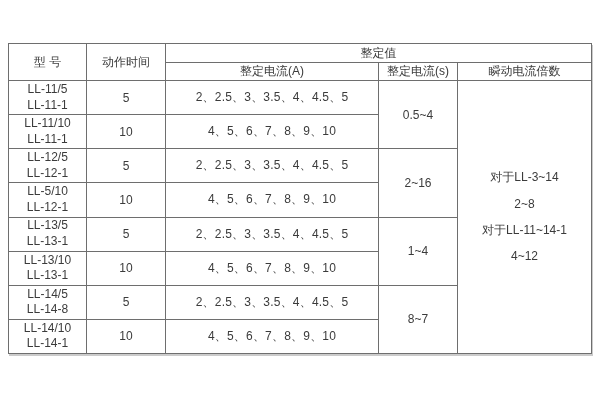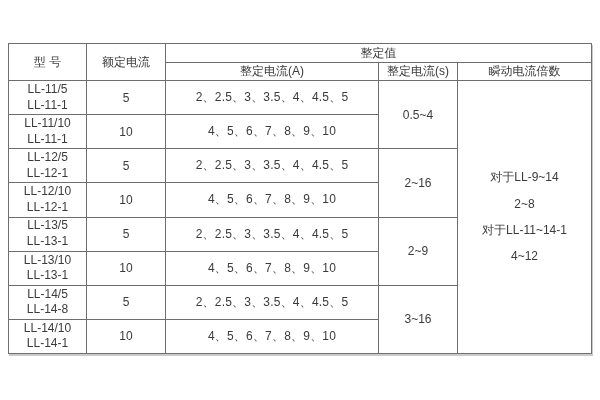--- a/index.html
+++ b/index.html
@@ -67,79 +67,79 @@
     <colgroup>
       <col style="width:78px">
       <col style="width:79px">
       <col style="width:213px">
       <col style="width:79px">
       <col style="width:134px">
     </colgroup>
     <thead>
       <tr class="h1">
         <th rowspan="2">型 号</th>
-        <th rowspan="2">额定电流</th>
+        <th rowspan="2">动作时间</th>
         <th colspan="3" class="spanhead">整定值</th>
       </tr>
       <tr class="h2">
         <th>整定电流(A)</th>
         <th>整定电流(s)</th>
         <th>瞬动电流倍数</th>
       </tr>
     </thead>
     <tbody>
       <tr class="datarow">
         <td class="model">LL-11/5
 LL-11-1</td>
         <td>5</td>
         <td class="currents">2、2.5、3、3.5、4、4.5、5</td>
         <td class="time" rowspan="2">0.5~4</td>
-        <td class="note" rowspan="8">对于LL-9~14
+        <td class="note" rowspan="8">对于LL-3~14
 2~8
 对于LL-11~14-1
 4~12</td>
       </tr>
       <tr class="datarow">
         <td class="model">LL-11/10
 LL-11-1</td>
         <td>10</td>
         <td class="currents">4、5、6、7、8、9、10</td>
       </tr>
       <tr class="datarow">
         <td class="model">LL-12/5
 LL-12-1</td>
         <td>5</td>
         <td class="currents">2、2.5、3、3.5、4、4.5、5</td>
         <td class="time" rowspan="2">2~16</td>
       </tr>
       <tr class="datarow">
-        <td class="model">LL-12/10
+        <td class="model">LL-5/10
 LL-12-1</td>
         <td>10</td>
         <td class="currents">4、5、6、7、8、9、10</td>
       </tr>
       <tr class="datarow">
         <td class="model">LL-13/5
 LL-13-1</td>
         <td>5</td>
         <td class="currents">2、2.5、3、3.5、4、4.5、5</td>
-        <td class="time" rowspan="2">2~9</td>
+        <td class="time" rowspan="2">1~4</td>
       </tr>
       <tr class="datarow">
         <td class="model">LL-13/10
 LL-13-1</td>
         <td>10</td>
         <td class="currents">4、5、6、7、8、9、10</td>
       </tr>
       <tr class="datarow">
         <td class="model">LL-14/5
 LL-14-8</td>
         <td>5</td>
         <td class="currents">2、2.5、3、3.5、4、4.5、5</td>
-        <td class="time" rowspan="2">3~16</td>
+        <td class="time" rowspan="2">8~7</td>
       </tr>
       <tr class="datarow">
         <td class="model">LL-14/10
 LL-14-1</td>
         <td>10</td>
         <td class="currents">4、5、6、7、8、9、10</td>
       </tr>
     </tbody>
   </table>
 </div>

